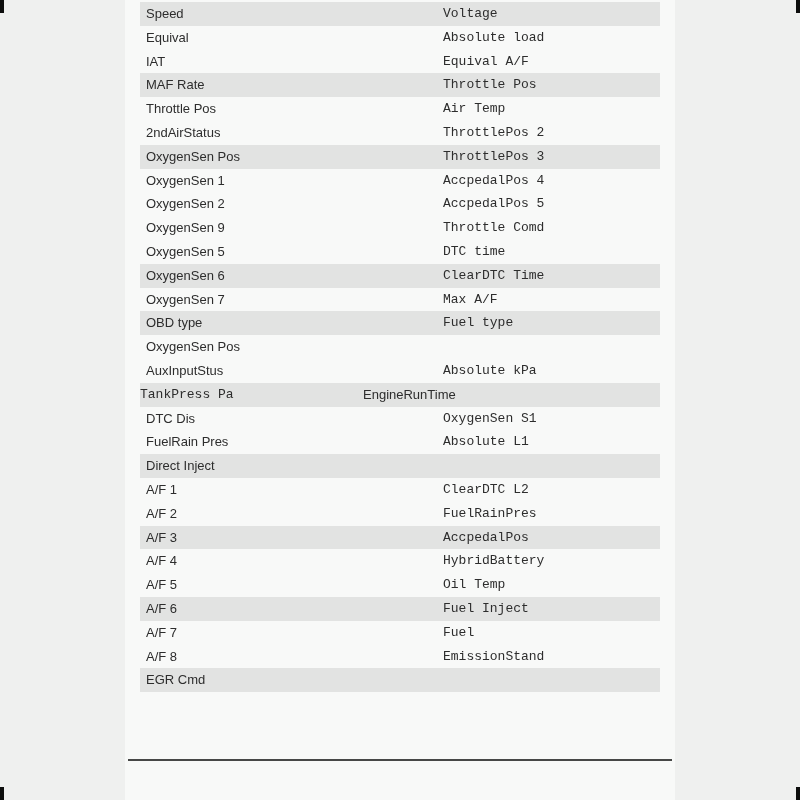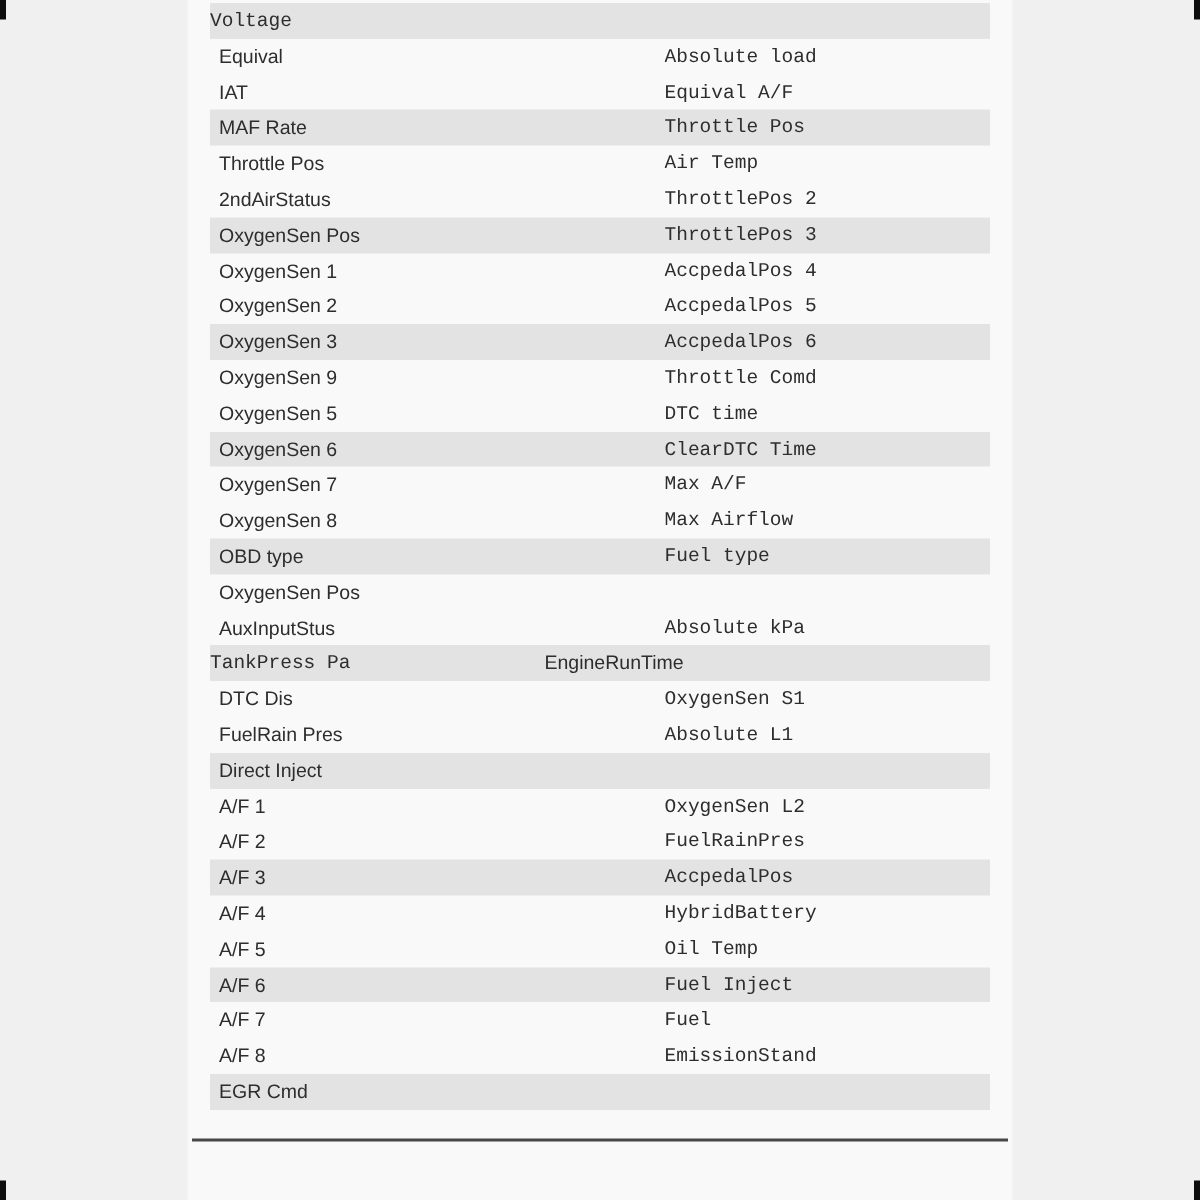--- a/index.html
+++ b/index.html
@@ -77,20 +77,21 @@
   .corner-mark.bl { left: 0; bottom: 0; }
   .corner-mark.br { right: 0; bottom: 0; }
 </style>
 </head>
 <body>
 
 <div class="page">
   <div class="panel">
     <div class="rows" id="rows">
   <div class="row shaded">
+    <div class="cell left">Speed</div>
     <div class="cell right">Voltage</div>
   </div>
 
   <div class="row">
     <div class="cell left">Equival</div>
     <div class="cell right">Absolute load</div>
   </div>
 
   <div class="row">
     <div class="cell left">IAT</div>
@@ -120,24 +121,20 @@
   <div class="row">
     <div class="cell left">OxygenSen 1</div>
     <div class="cell right">AccpedalPos 4</div>
   </div>
 
   <div class="row">
     <div class="cell left">OxygenSen 2</div>
     <div class="cell right">AccpedalPos 5</div>
   </div>
 
-  <div class="row shaded">
-    <div class="cell left">OxygenSen 3</div>
-    <div class="cell right">AccpedalPos 6</div>
-  </div>
 
   <div class="row">
     <div class="cell left">OxygenSen 9</div>
     <div class="cell right">Throttle Comd</div>
   </div>
 
   <div class="row">
     <div class="cell left">OxygenSen 5</div>
     <div class="cell right">DTC time</div>
   </div>
@@ -145,24 +142,20 @@
   <div class="row shaded">
     <div class="cell left">OxygenSen 6</div>
     <div class="cell right">ClearDTC Time</div>
   </div>
 
   <div class="row">
     <div class="cell left">OxygenSen 7</div>
     <div class="cell right">Max A/F</div>
   </div>
 
-  <div class="row">
-    <div class="cell left">OxygenSen 8</div>
-    <div class="cell right">Max Airflow</div>
-  </div>
 
   <div class="row shaded">
     <div class="cell left">OBD type</div>
     <div class="cell right">Fuel type</div>
   </div>
 
   <div class="row">
     <div class="cell left">OxygenSen Pos</div>
   </div>
 
@@ -185,21 +178,21 @@
     <div class="cell left">FuelRain Pres</div>
     <div class="cell right">Absolute L1</div>
   </div>
 
   <div class="row shaded">
     <div class="cell left">Direct Inject</div>
   </div>
 
   <div class="row">
     <div class="cell left">A/F 1</div>
-    <div class="cell right">OxygenSen L2</div>
+    <div class="cell right">ClearDTC L2</div>
   </div>
 
   <div class="row">
     <div class="cell left">A/F 2</div>
     <div class="cell right">FuelRainPres</div>
   </div>
 
   <div class="row shaded">
     <div class="cell left">A/F 3</div>
     <div class="cell right">AccpedalPos</div>

